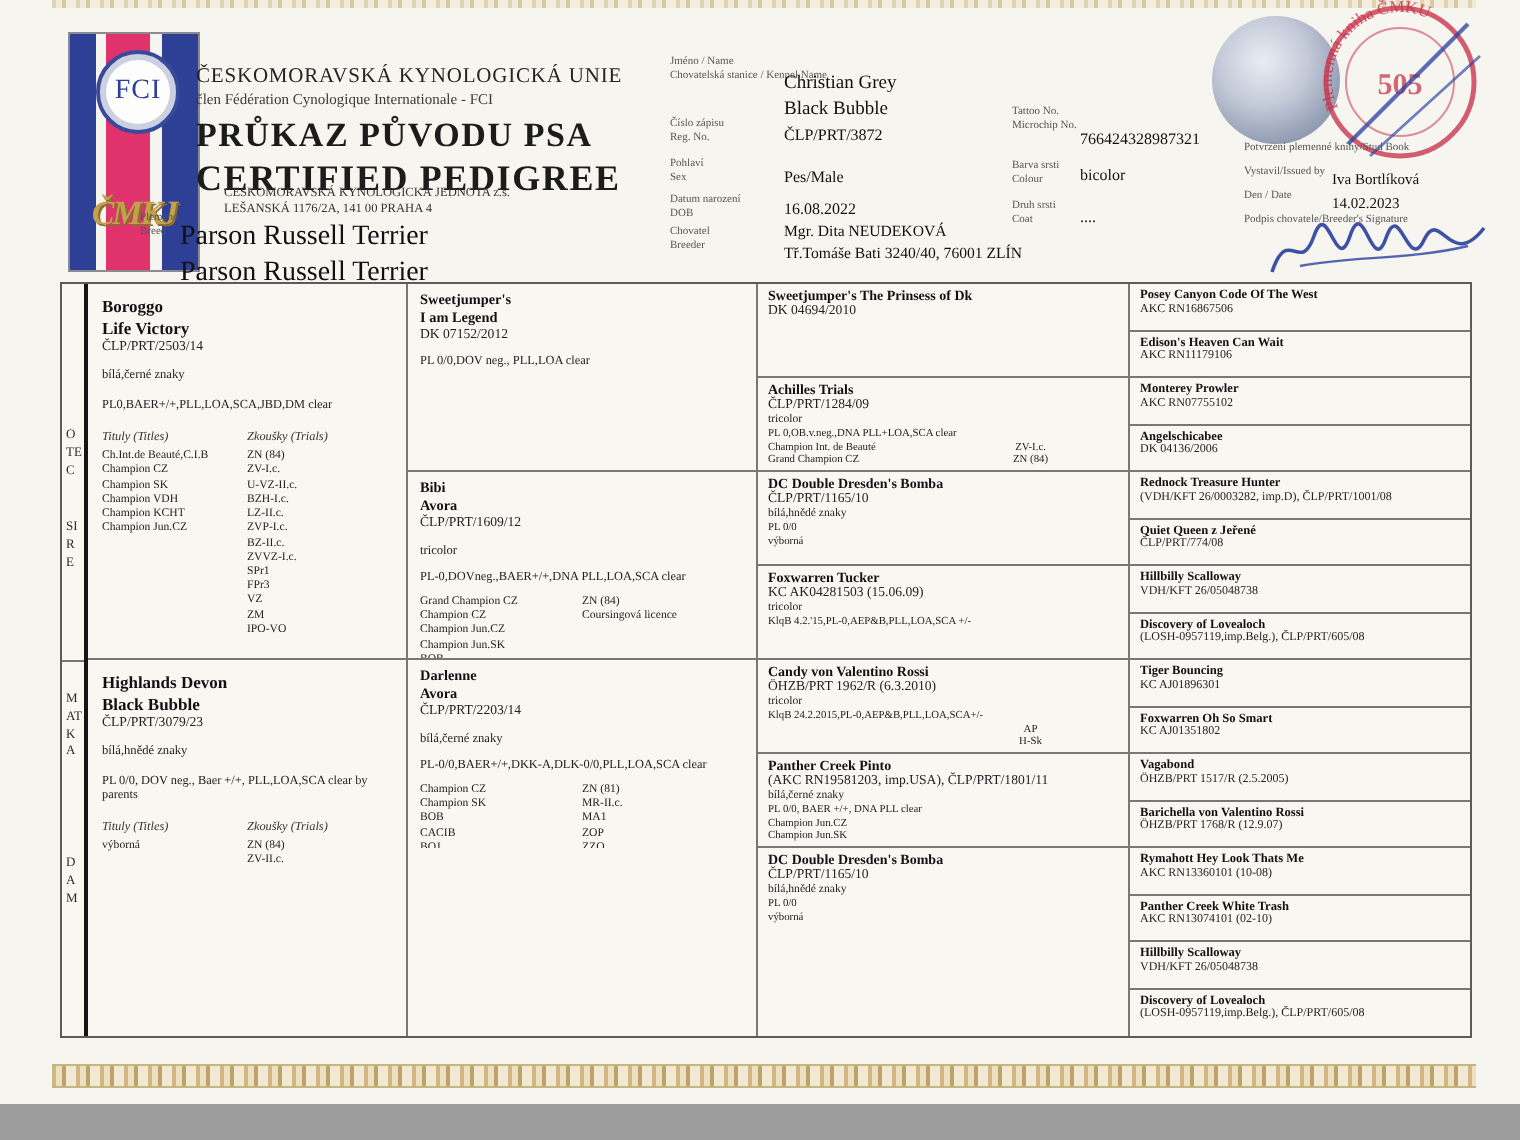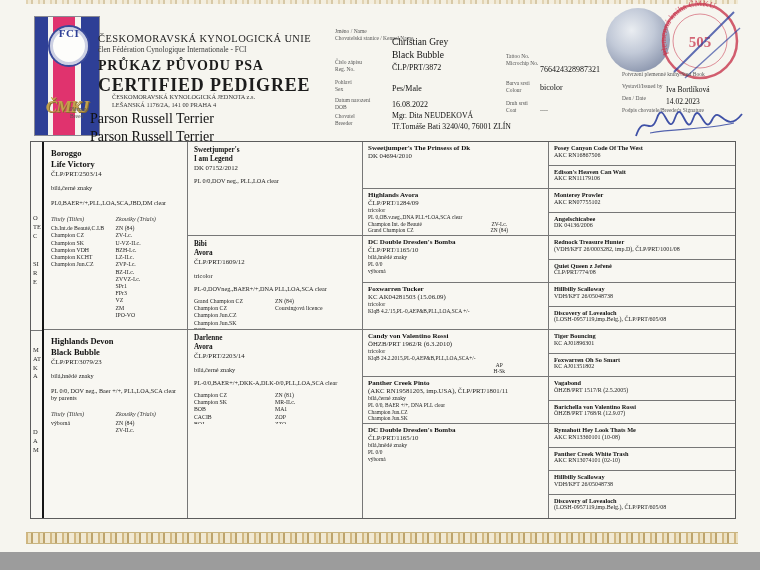--- a/index.html
+++ b/index.html
@@ -9,31 +9,31 @@
   .chain{position:absolute;left:26px;width:712px;height:10px;
     background:repeating-linear-gradient(90deg,#cdb176 0 2px,#ecdfbd 2px 5px,#b89c5e 5px 7px,#f1e8d0 7px 12px);
     border-top:1px solid #c4ad74;border-bottom:1px solid #c4ad74}
   #chain-top{top:0;height:4px;opacity:.5;border:none}
   #chain-bottom{top:532px;opacity:.9}
 
   
   .logo{position:absolute;left:34px;top:16px;width:64px;height:118px;border:1px solid #8a8a93;
     background:linear-gradient(90deg,#2e3f96 0 13px,#f5f4ef 13px 18px,#e0336e 18px 40px,#f5f4ef 40px 46px,#2e3f96 46px 64px)}
   .fci-circle{position:absolute;left:13px;top:8px;width:38px;height:38px;border-radius:50%;
-    background:#fdfdfb;border:2px solid #3a4a9a;display:flex;align-items:flex-start;justify-content:center;
-    font-size:11px;font-weight:bold;color:#2e3f96;letter-spacing:.5px;
+    background:#fdfdfb;border:2px solid #3a4a9a;display:flex;align-items:center;justify-content:center;
+    font-size:14px;font-weight:normal;color:#2e3f96;letter-spacing:.5px;
     box-shadow:inset 0 0 0 3px rgba(58,74,154,.25)}
   .monogram{position:absolute;left:2px;bottom:18px;width:60px;text-align:center;font-weight:bold;
     font-size:17px;color:#c2a14c;text-shadow:1px 1px 0 #8a6f2d;font-style:italic;letter-spacing:-1px}
 
   
   .org{position:absolute;left:98px;top:33px;width:244px;text-align:left}
   .org .u{font-size:10.5px;letter-spacing:.4px;color:#242424}
   .org .m{font-size:7.5px;color:#3a3a3a;margin-top:1px}
-  .org .t1{font-size:14px;font-weight:bold;margin-top:4px;letter-spacing:.8px}
+  .org .t1{font-size:17px;font-weight:bold;margin-top:4px;letter-spacing:.8px}
   .org .t2{font-size:18px;font-weight:bold;margin-top:1px;letter-spacing:.8px}
   .issuer{position:absolute;left:112px;top:93px;width:230px;font-size:6.3px;line-height:1.3;color:#333}
   .lbl{position:absolute;font-size:5.5px;line-height:1.25;color:#555;white-space:pre-line}
   .val{position:absolute;font-size:8px;color:#101010;white-space:pre-line}
   .val.b{font-weight:normal}
   .breed{position:absolute;left:90px;top:110px;font-size:14px;line-height:1.25;color:#101010}
 
   
   .holo{position:absolute;left:606px;top:8px;width:64px;height:64px;border-radius:50%;opacity:.85;
     background:radial-gradient(circle at 40% 35%,#e8ecf2 0%,#b9c2d4 40%,#7e8aa6 75%,#9aa5bb 100%)}
@@ -41,21 +41,21 @@
   .sig{position:absolute;left:630px;top:106px;width:118px;height:38px}
 
   
   .ped{position:absolute;left:30px;top:141px;width:706px;height:378px;border:1px solid #5c5c5c;
     display:flex;background:#f8f7f2;box-sizing:border-box}
   .vstrip{width:11px;border-right:2px solid #151515;position:relative;flex:none}
   .vlabel{position:absolute;left:2px;width:8px;word-break:break-all;font-size:6.5px;line-height:1.35;color:#2a2a2a}
   .vdiv{position:absolute;left:0;top:50%;width:100%;border-top:1px solid #777}
   .col{display:flex;flex-direction:column;border-right:1px solid #777;box-sizing:border-box}
   .col:last-child{border-right:none}
-  .col1{width:144px}.col2{width:175px}.col3{width:186px}.col4{flex:1}
+  .col1{width:160px}.col2{width:175px}.col3{width:186px}.col4{flex:1}
   .cell{box-sizing:border-box;border-bottom:1px solid #777;overflow:hidden;padding:3px 5px}
   .col .cell:last-child{border-bottom:none}
   .c1{height:50%;padding:6px 7px}
   .c2{height:25%;padding:4px 6px}
   .c3{height:12.5%;padding:2px 5px}
   .c4{height:6.25%;padding:2px 5px}
   .nm{font-weight:bold;white-space:pre-line;color:#111}
   .c1 .nm{font-size:8.5px;line-height:1.3}
   .c2 .nm{font-size:7.2px;line-height:1.25}
   .c3 .nm{font-size:7px;line-height:1.15}
@@ -273,21 +273,21 @@
         <div class="cell c3">
     <div class="nm">Sweetjumper's The Prinsess of Dk</div>
     <div class="rg">DK 04694/2010</div>
 
     <div class="two">
       <div class="tcol tlist"></div>
       <div class="tcol tlist right-notes"></div>
     </div>
   </div>
         <div class="cell c3">
-    <div class="nm">Highlands Avora</div>
+    <div class="nm">Achilles Trials</div>
     <div class="rg">ČLP/PRT/1284/09</div>
     <div class="cl empty">tricolor</div>
     <div class="hl empty">PL 0,OB.v.neg.,DNA PLL+LOA,SCA clear</div>
     <div class="two">
       <div class="tcol tlist">Champion Int. de Beauté
 Grand Champion CZ</div>
       <div class="tcol tlist right-notes">ZV-I.c.
 ZN (84)</div>
     </div>
   </div>

